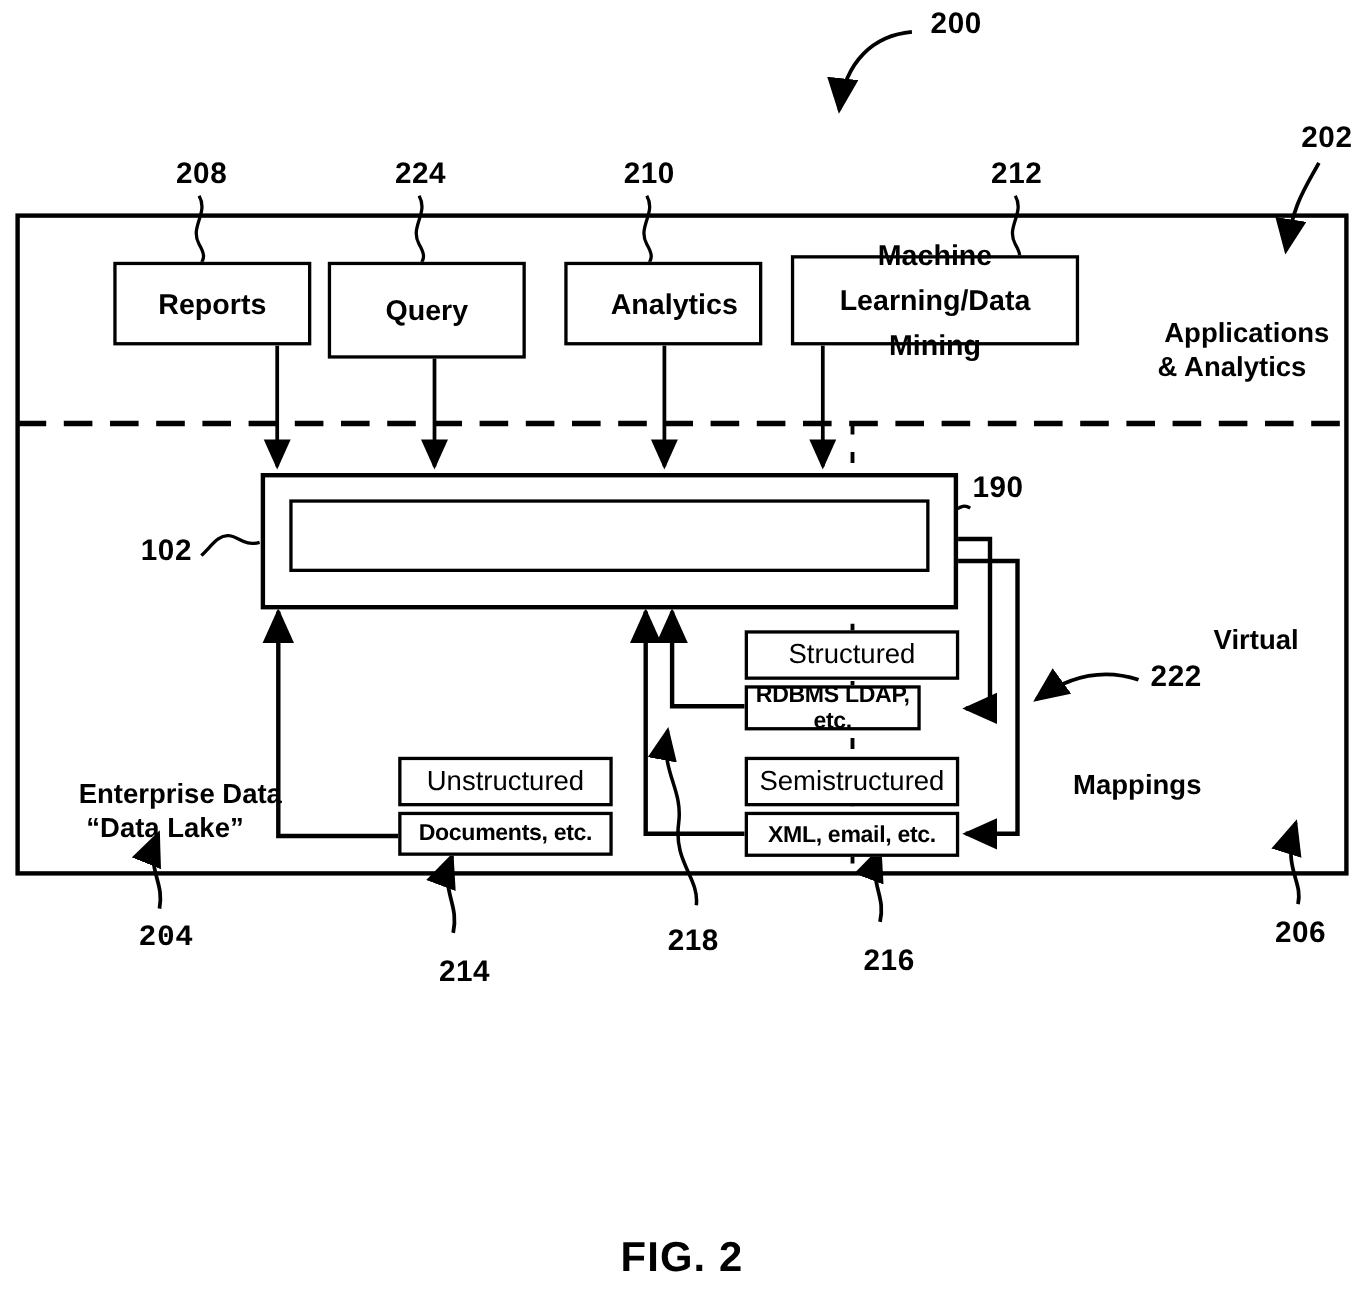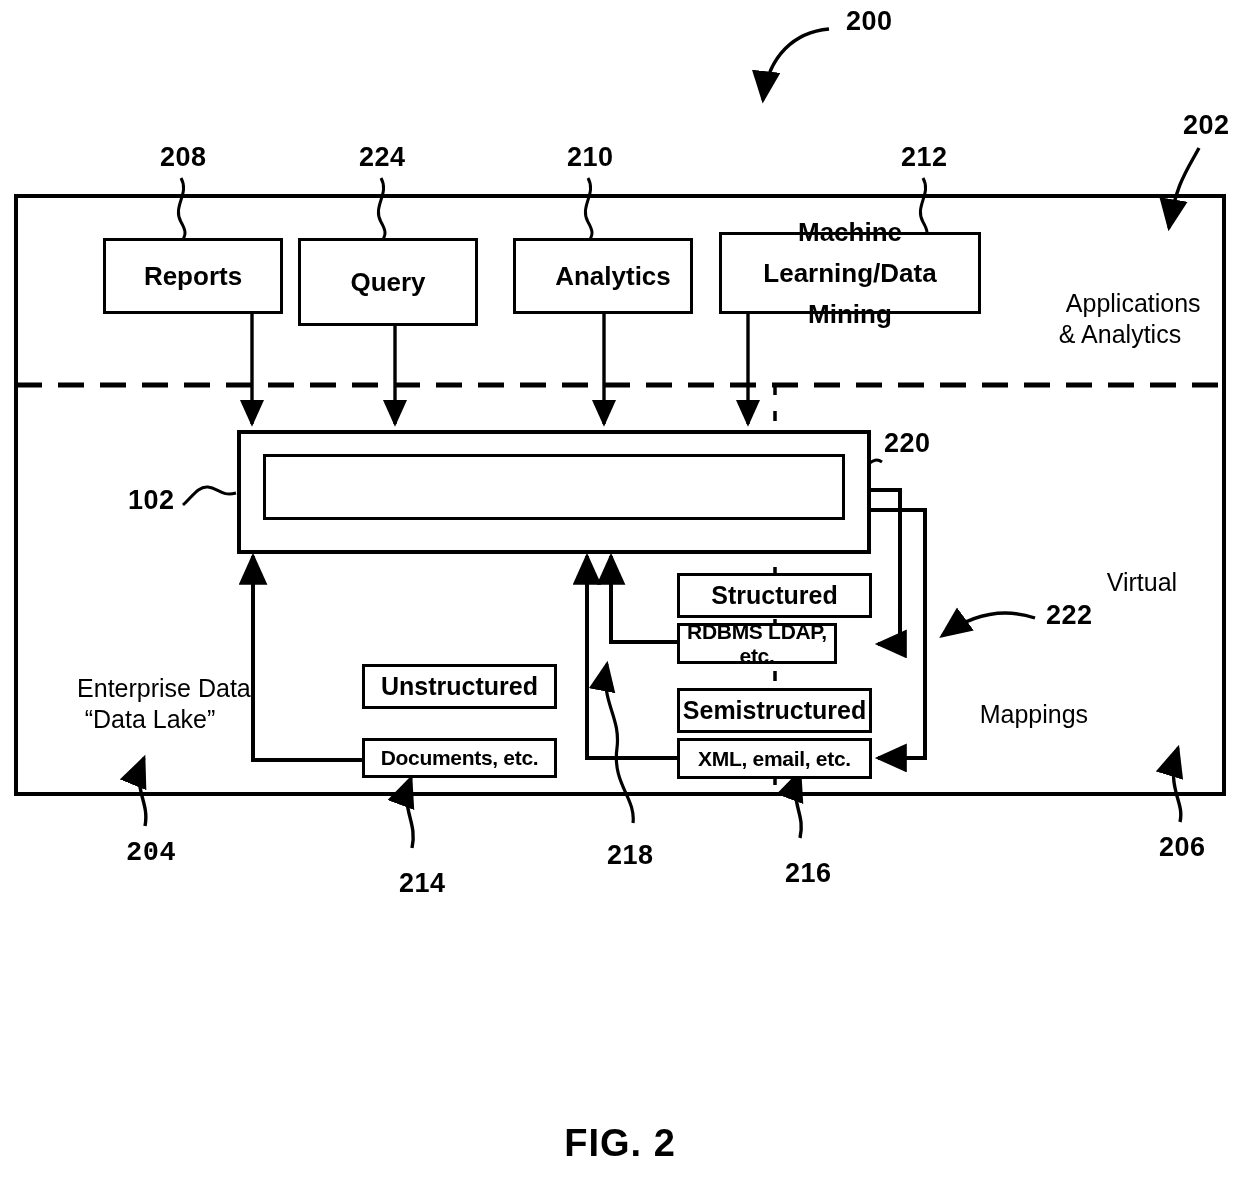--- a/index.html
+++ b/index.html
@@ -31,21 +31,21 @@
   .abs {
     position: absolute;
     white-space: pre;
   }
   .ref-num {
     font-weight: bold;
     font-size: 27px;
     letter-spacing: 0.5px;
   }
   .region-label {
-    font-weight: normal;
+    font-weight: bold;
     font-size: 25px;
     line-height: 31px;
     text-align: center;
   }
   .app-box {
     position: absolute;
     border: 3px solid #000;
     background: #fff;
     display: flex;
     align-items: center;
@@ -61,21 +61,21 @@
   .src-box {
     position: absolute;
     border: 3px solid #000;
     background: #fff;
     display: flex;
     align-items: center;
     justify-content: center;
     box-sizing: border-box;
   }
   .src-box-title {
-    font-weight: bold;
+    font-weight: normal;
     font-size: 25px;
     text-align: center;
   }
   .src-box-sub {
     font-weight: bold;
     font-size: 21px;
     text-align: center;
     letter-spacing: -0.3px;
   }
   .virtual-box-outer {
@@ -164,21 +164,21 @@
   <div class="abs ref-num" style="left:846px; top:6px;">200</div>
   <div class="abs ref-num" style="left:1183px; top:110px;">202</div>
   <div class="abs ref-num" style="left:126px; top:838px;font-family:Liberation Mono, monospace;">204</div>
   <div class="abs ref-num" style="left:1159px; top:832px;">206</div>
   <div class="abs ref-num" style="left:160px; top:142px;">208</div>
   <div class="abs ref-num" style="left:567px; top:142px;">210</div>
   <div class="abs ref-num" style="left:901px; top:142px;">212</div>
   <div class="abs ref-num" style="left:399px; top:868px;">214</div>
   <div class="abs ref-num" style="left:785px; top:858px;">216</div>
   <div class="abs ref-num" style="left:607px; top:840px;">218</div>
-  <div class="abs ref-num" style="left:884px; top:428px;">220</div>
+  <div class="abs ref-num" style="left:884px; top:428px;">190</div>
   <div class="abs ref-num" style="left:1046px; top:600px;">222</div>
   <div class="abs ref-num" style="left:359px; top:142px;">224</div>
   <div class="abs ref-num" style="left:128px; top:485px;">102</div>
 
   <div class="app-box" style="left:103px; top:238px; width:180px; height:76px;">
     <span class="app-box-label">Reports</span>
   </div>
 
   <div class="app-box" style="left:298px; top:238px; width:180px; height:88px;">
     <span class="app-box-label">Query</span>
@@ -192,21 +192,21 @@
     <span class="app-box-label" style="white-space:pre-line;">Machine
 Learning/Data
 Mining</span>
   </div>
 
   <div class="abs region-label" style="left:1020px; top:257px; width:200px;">
     <span style="white-space:pre-line;">Applications
 &amp; Analytics</span>
   </div>
 
-  <div class="abs region-label" style="left:30px; top:642px; width:240px;">
+  <div class="abs region-label" style="left:30px; top:676px; width:240px;">
     <span style="white-space:pre-line;">Enterprise Data
 “Data Lake”</span>
   </div>
 
   <div class="abs region-label" style="left:1058px; top:536px; width:140px;">
     <span>Virtual</span>
   </div>
 
   <div class="abs region-label" style="left:930px; top:668px; width:180px;">
     <span>Mappings</span>
@@ -226,21 +226,21 @@
     <span class="src-box-sub">RDBMS LDAP, etc.</span>
   </div>
 
   <div class="src-box" style="left:677px; top:688px; width:195px; height:45px;">
     <span class="src-box-title">Semistructured</span>
   </div>
   <div class="src-box" style="left:677px; top:738px; width:195px; height:41px;">
     <span class="src-box-sub">XML, email, etc.</span>
   </div>
 
-  <div class="src-box" style="left:362px; top:664px; width:195px; height:45px;">
+  <div class="src-box" style="left:362px; top:688px; width:195px; height:45px;">
     <span class="src-box-title">Unstructured</span>
   </div>
   <div class="src-box" style="left:362px; top:738px; width:195px; height:40px;">
     <span class="src-box-sub">Documents, etc.</span>
   </div>
 
   <div class="fig-caption" style="left:0; top:1122px;">FIG. 2</div>
 
 </div>
 

